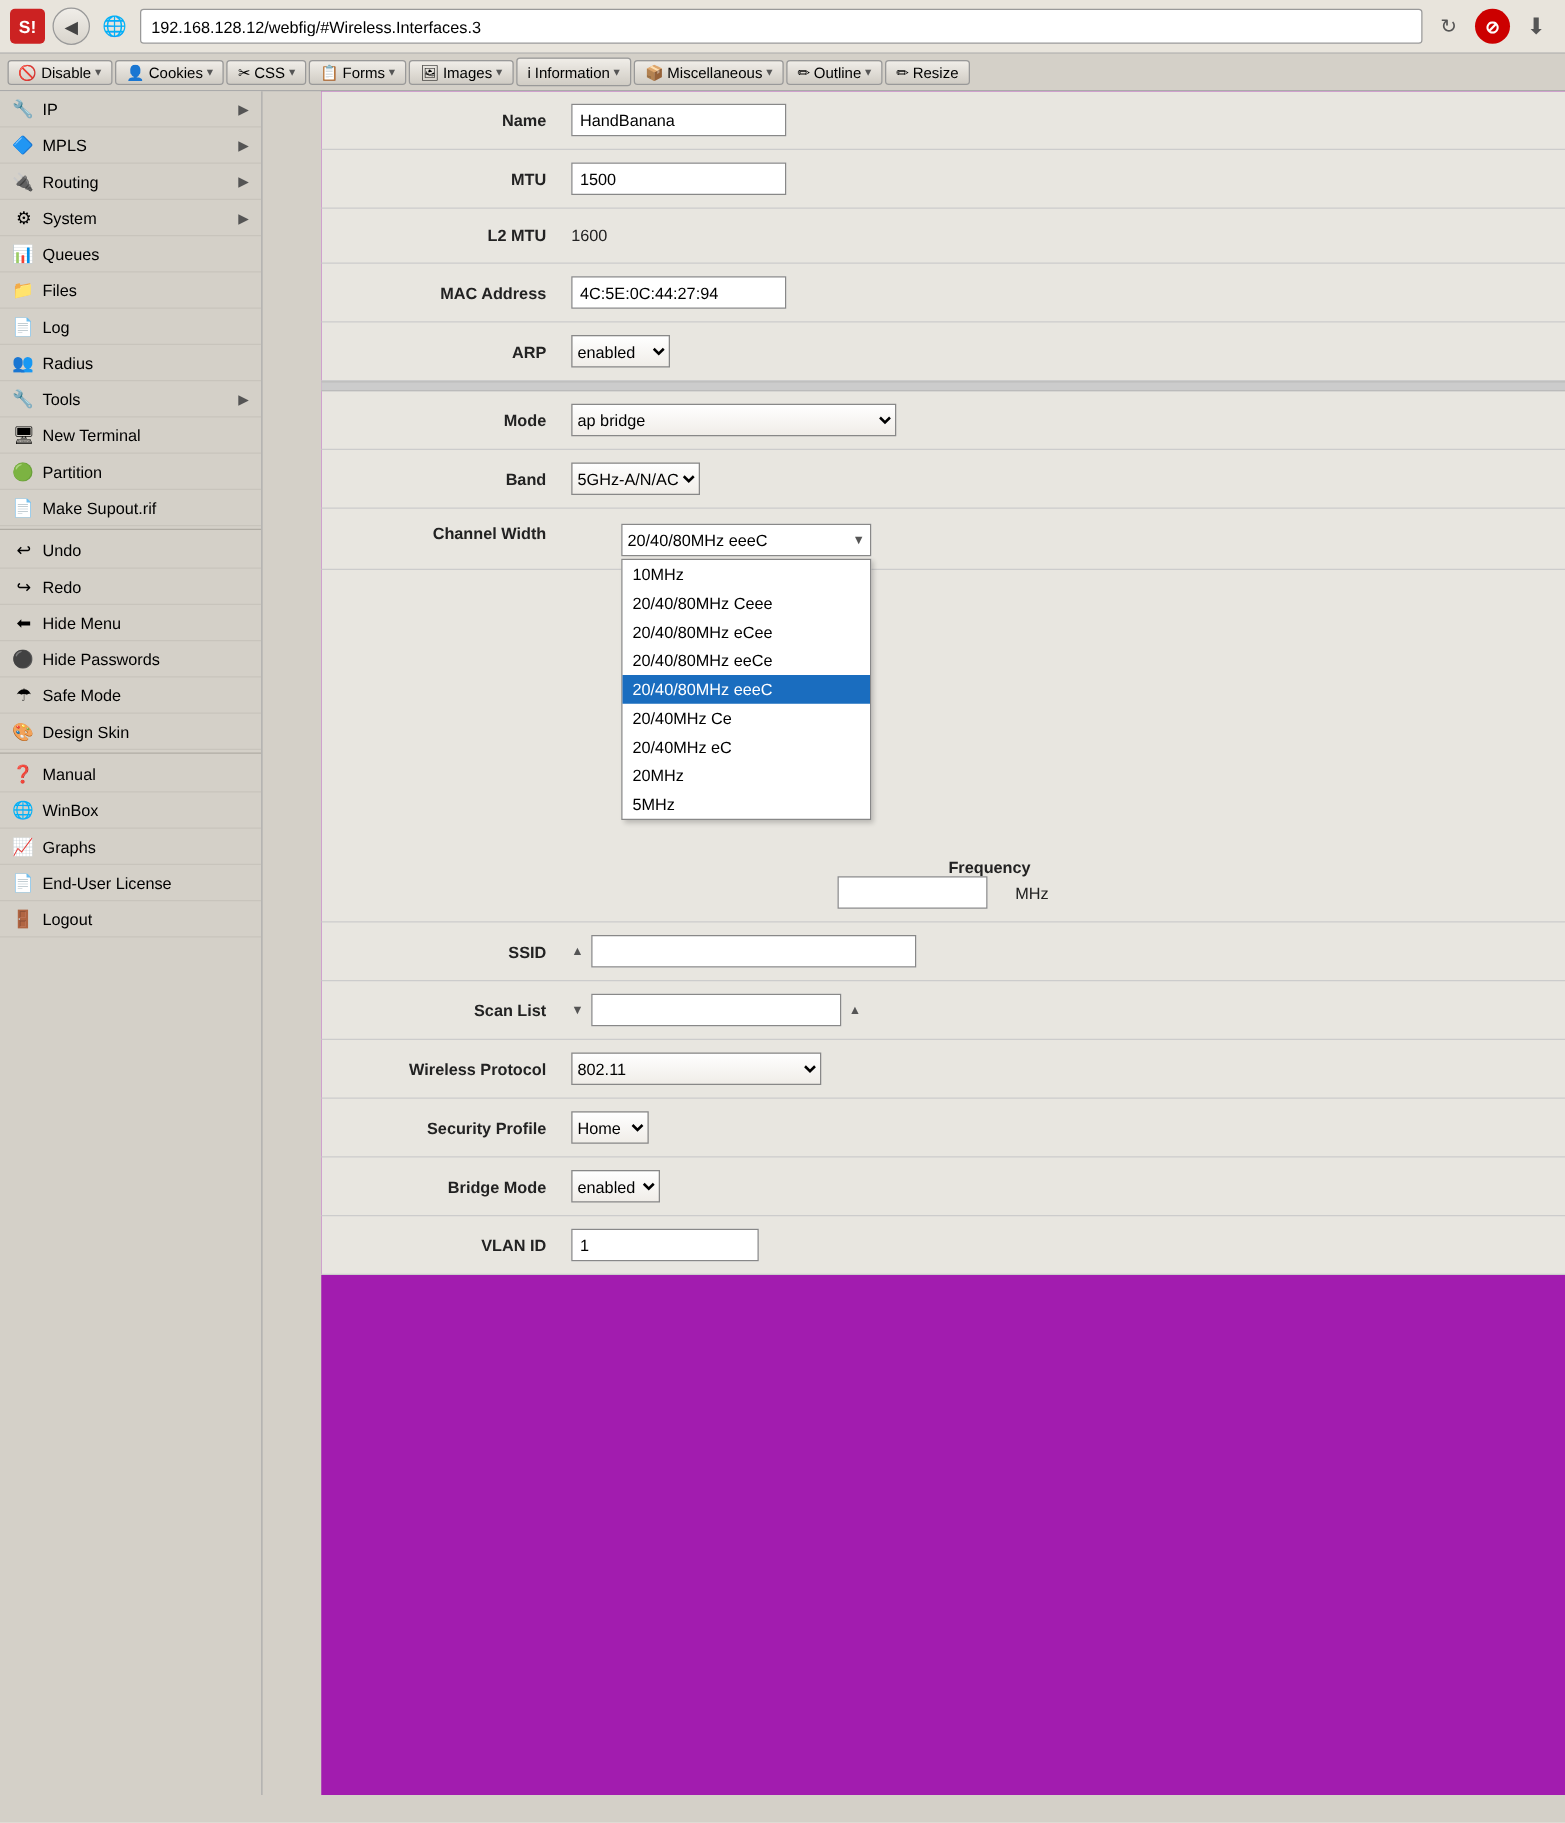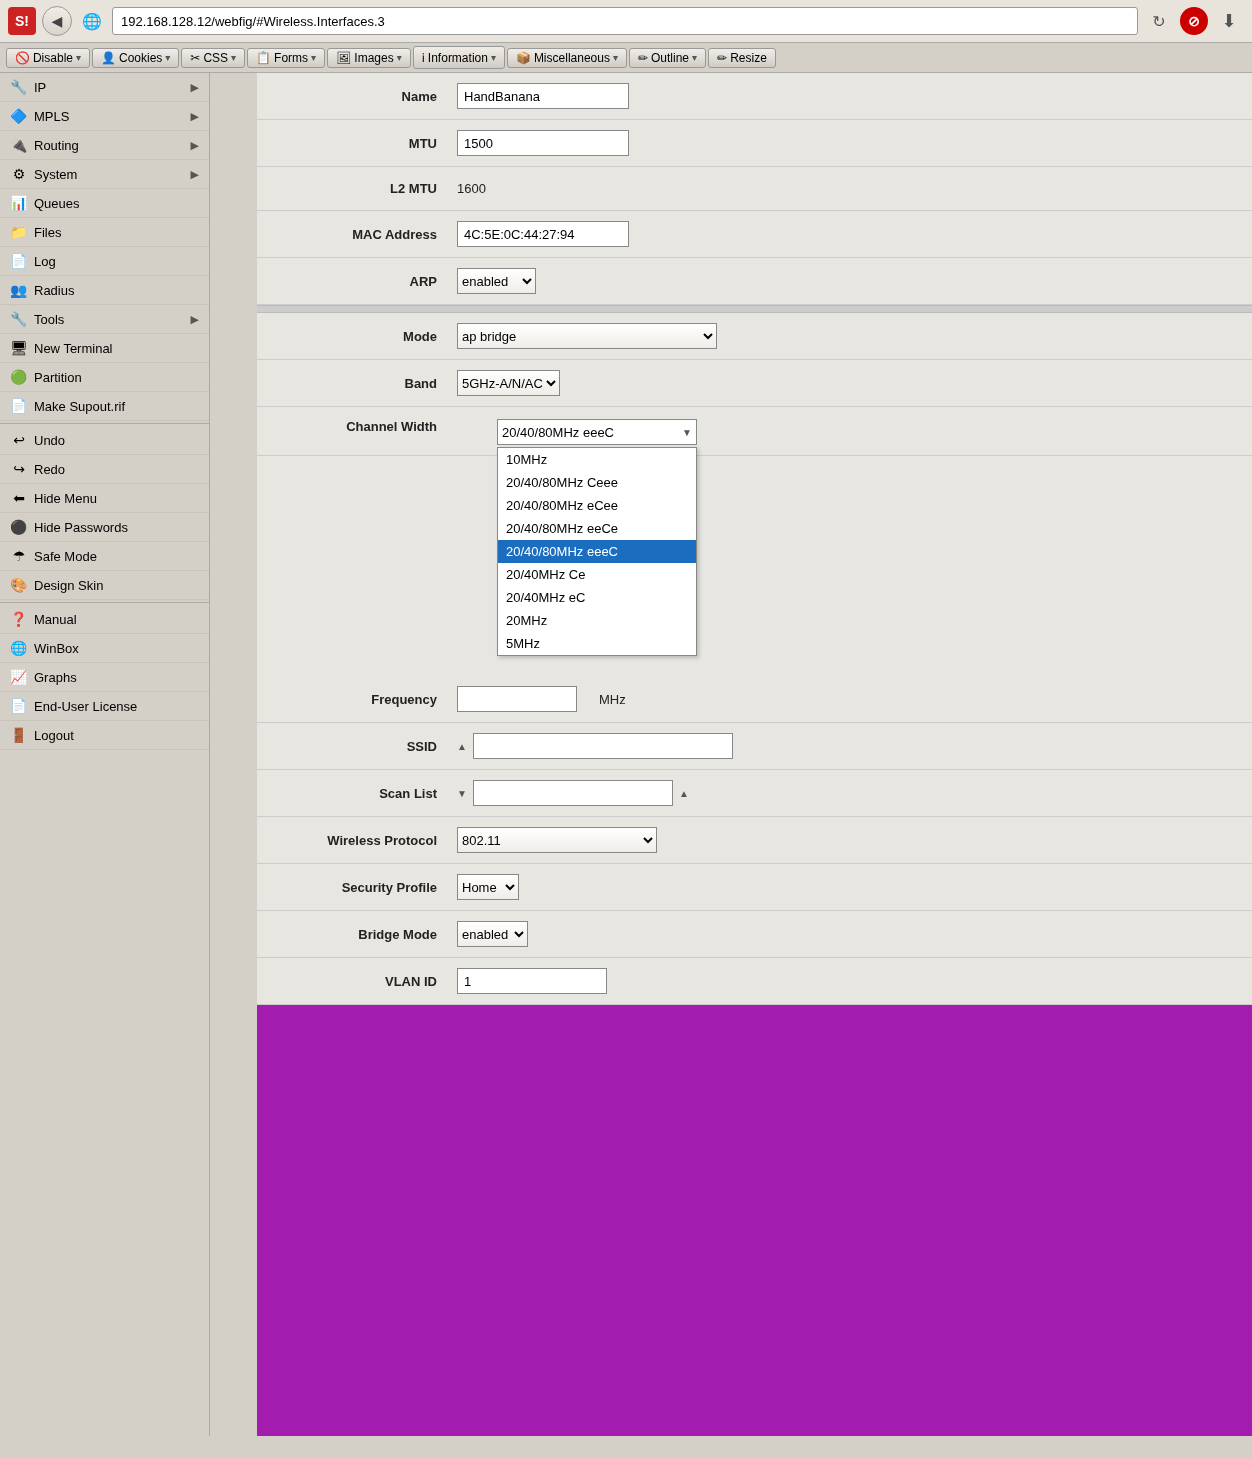--- a/index.html
+++ b/index.html
@@ -460,21 +460,21 @@
               <div class="dropdown-item selected">20/40/80MHz eeeC</div>
               <div class="dropdown-item">20/40MHz Ce</div>
               <div class="dropdown-item">20/40MHz eC</div>
               <div class="dropdown-item">20MHz</div>
               <div class="dropdown-item">5MHz</div>
             </div>
           </div>
         </div>
       </div>
 
-      <div class="form-row" style="margin-top: 220px;">
+      <div class="form-row" style="margin-top: 220px; flex-direction: column;">
         <div class="form-label">Frequency</div>
         <div class="form-value" style="display:flex;align-items:center;gap:22px;">
           <input class="form-input" type="text" style="width: 120px;">
           <span class="static-value">MHz</span>
         </div>
       </div>
 
       <div class="form-row">
         <div class="form-label">SSID</div>
         <div class="form-value ssid-row">

